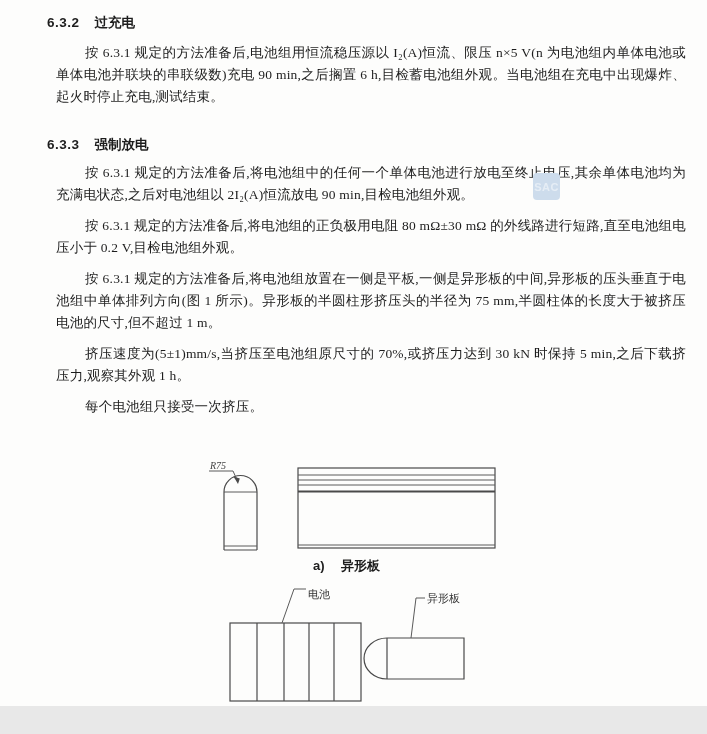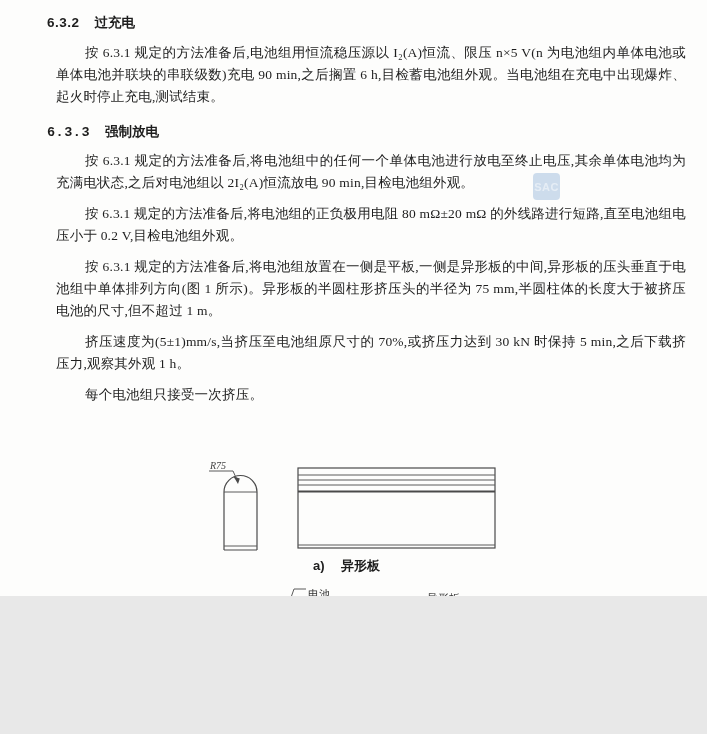--- a/index.html
+++ b/index.html
@@ -1,34 +1,34 @@
 <!DOCTYPE html>
 <html><head>
 <meta charset="utf-8">
 <style>
   html,body{margin:0;padding:0;background:#e8e8e8;}
   .page{
     position:relative;
-    width:707px;height:596px;
+    width:707px;height:706px;
     background:#fdfdfc;
     box-sizing:border-box;
     padding:10px 12px 0 47px;
     overflow:hidden;
     font-family:"Liberation Serif","DejaVu Serif",serif;
     color:#1d1d1d;
   }
   .sec-heading{
     display:flex;align-items:baseline;
     font-family:"Liberation Sans","DejaVu Sans",sans-serif;
     font-weight:bold;font-size:13.5px;line-height:17px;
     margin:0;
   }
   .sec-heading .num{margin-right:15px;letter-spacing:.5px;}
   .h-first{margin-top:4px;margin-bottom:11px;}
-  .h-next{margin-top:16px;margin-bottom:9px;font-family:Liberation Mono, monospace;}
+  .h-next{margin-top:28px;margin-bottom:9px;}
   .para{
     font-size:13.5px;line-height:22px;
     text-align:justify;text-justify:inter-ideograph;
     text-indent:2.15em;
     margin:9px;
     letter-spacing:.2px;
   }
   .watermark{
     position:absolute;left:533px;top:173px;
     width:27px;height:27px;border-radius:4px;
@@ -65,21 +65,21 @@
     <span class="ttl">过充电</span>
   </h3>
   <p class="para">按 6.3.1 规定的方法准备后,电池组用恒流稳压源以 I₂(A)恒流、限压 n×5 V(n 为电池组内单体电池或单体电池并联块的串联级数)充电 90 min,之后搁置 6 h,目检蓄电池组外观。当电池组在充电中出现爆炸、起火时停止充电,测试结束。</p>
 
   <h3 class="sec-heading h-next">
     <span class="num">6.3.3</span>
     <span class="ttl">强制放电</span>
   </h3>
   <p class="para">按 6.3.1 规定的方法准备后,将电池组中的任何一个单体电池进行放电至终止电压,其余单体电池均为充满电状态,之后对电池组以 2I₂(A)恒流放电 90 min,目检电池组外观。</p>
 
-  <p class="para">按 6.3.1 规定的方法准备后,将电池组的正负极用电阻 80 mΩ±20 mΩ 的外线路进行短路,直至电池组电压小于 0.2 V,目检电池组外观。</p>
+  <p class="para">按 6.3.1 规定的方法准备后,将电池组的正负极用电阻 80 mΩ±30 mΩ 的外线路进行短路,直至电池组电压小于 0.2 V,目检电池组外观。</p>
 
   <p class="para">按 6.3.1 规定的方法准备后,将电池组放置在一侧是平板,一侧是异形板的中间,异形板的压头垂直于电池组中单体排列方向(图 1 所示)。异形板的半圆柱形挤压头的半径为 75 mm,半圆柱体的长度大于被挤压电池的尺寸,但不超过 1 m。</p>
   <p class="para">挤压速度为(5±1)mm/s,当挤压至电池组原尺寸的 70%,或挤压力达到 30 kN 时保持 5 min,之后下载挤压力,观察其外观 1 h。</p>
   <p class="para">每个电池组只接受一次挤压。</p>
 
   <div class="watermark">
     <span style="opacity:.55;">SAC</span>
   </div>
 
   <svg class="figure-svg" width="707" height="278" viewBox="0 456 707 278">

